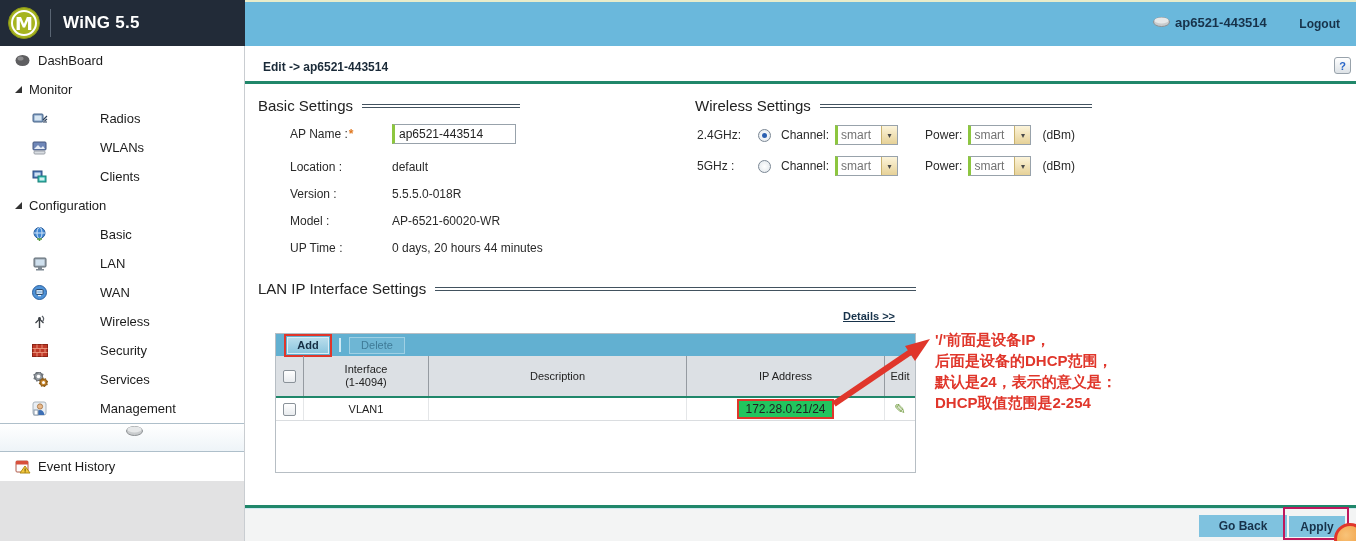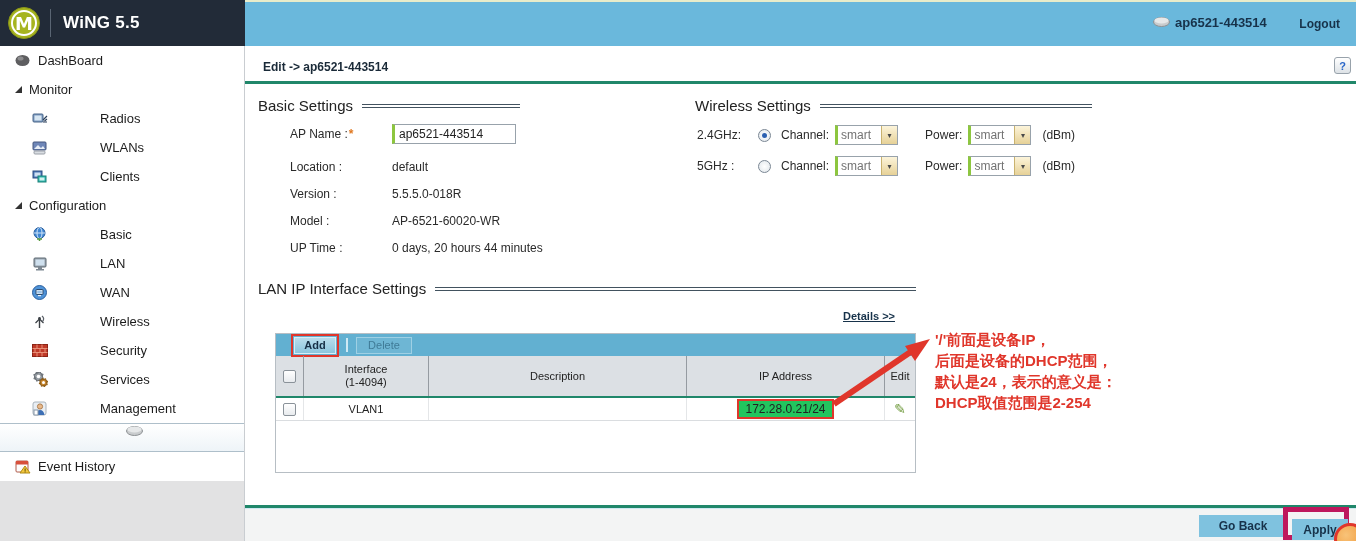--- a/index.html
+++ b/index.html
@@ -52,21 +52,21 @@
   .lbl-sm { margin-right:6px; }
   .select { display:inline-flex; width:63px; height:20px; border:1px solid #98a2ab; border-left:3px solid #8dc63f; background:#fff; cursor:pointer; }
   .select .val { flex:1; font-size:12px; padding:2px 0 0 3px; color:#737373; }
   .select .arrow { width:16px; background:linear-gradient(#fcf4da,#e6d197); border-left:1px solid #c9b26e; display:flex; align-items:center; justify-content:center; font-size:8px; color:#4a4a4a; }
   .sel-gap { margin-right:27px; }
   .unit { margin-left:11px; }
 
   
   .details-link { position:absolute; left:843px; top:310px; font-size:11px; font-weight:bold; color:#17324a; text-decoration:underline; cursor:pointer; }
   .lan-table { position:absolute; left:275px; top:333px; width:641px; height:140px; border:1px solid #b7bec4; background:#fff; }
-  .tbl-toolbar { height:22px; background:#62b0d1; display:flex; align-items:center; padding-left:18px; }
+  .tbl-toolbar { height:22px; background:#62b0d1; display:flex; align-items:center; padding-left:11px; }
   .btn-add { width:42px; height:17px; background:linear-gradient(#b9ddec,#8cc6de); border:1px solid #d8eef7; color:#152e44; font-size:11px; font-weight:bold; display:flex; align-items:center; justify-content:center; cursor:pointer; outline:2px solid #e0362b; outline-offset:1px; }
   .tb-sep { width:2px; height:14px; background:#cfe9f4; margin:0 8px 0 10px; }
   .btn-delete { width:56px; height:17px; background:#6eb6d4; border:1px solid #9fd0e4; color:#3f7b97; font-size:11px; display:flex; align-items:center; justify-content:center; cursor:default; }
   .tbl-head { height:40px; background:#dce0e4; display:flex; font-size:11px; color:#222; }
   .col { display:flex; flex-direction:column; align-items:center; justify-content:center; border-right:1px solid #959ba1; line-height:13px; }
   .col:last-child { border-right:none; }
   .c0{width:28px;} .c1{width:125px;} .c2{width:258px;} .c3{width:198px;} .c4{width:30px;}
   .teal-line-tbl { height:2px; background:#20876a; }
   .tbl-row { height:23px; display:flex; align-items:center; font-size:11px; color:#222; border-bottom:1px solid #dadde0; cursor:pointer; }
   .cell { display:flex; align-items:center; justify-content:center; height:100%; border-right:1px solid #e4e6e8; }
@@ -76,21 +76,21 @@
   .pencil { color:#6f9a3c; font-size:14px; cursor:pointer; }
 
   
   .note { position:absolute; left:935px; top:329px; font-size:15px; font-weight:bold; color:#e0362b; line-height:21px; white-space:nowrap; }
   .arrow-svg { position:absolute; left:0; top:0; width:1356px; height:541px; pointer-events:none; z-index:6; }
 
   
   .teal-line-bot { position:absolute; left:245px; top:505px; right:0; height:3px; background:#20876a; }
   .footer { position:absolute; left:245px; top:508px; right:0; bottom:0; background:#f3f4f4; border-top:1px solid #cfe8f2; }
   .btn-goback { position:absolute; left:954px; top:6px; width:88px; height:22px; background:#7fc2df; color:#17324a; font-size:12px; font-weight:bold; display:flex; align-items:center; justify-content:center; cursor:pointer; }
-  .apply-redbox { position:absolute; left:1038px; top:-2px; width:66px; height:33px; border:5px solid #be185d; }
+  .apply-redbox { position:absolute; left:1038px; top:-2px; width:66px; height:33px; border:2px solid #be185d; }
   .btn-apply { position:absolute; left:4px; top:7px; width:56px; height:21px; background:#7fc2df; color:#17324a; font-size:12px; font-weight:bold; display:flex; align-items:center; justify-content:center; cursor:pointer; }
   .orange-dot { position:absolute; left:1334px; top:523px; width:32px; height:32px; border-radius:50%; background:radial-gradient(circle at 35% 35%, #f8c379, #ef9230); border:3px solid #e0362b; z-index:7; }
 </style>
 </head>
 <body>
 
 <div class="app">
 
   <div class="brand-bar">
     <div class="brand-logo">

